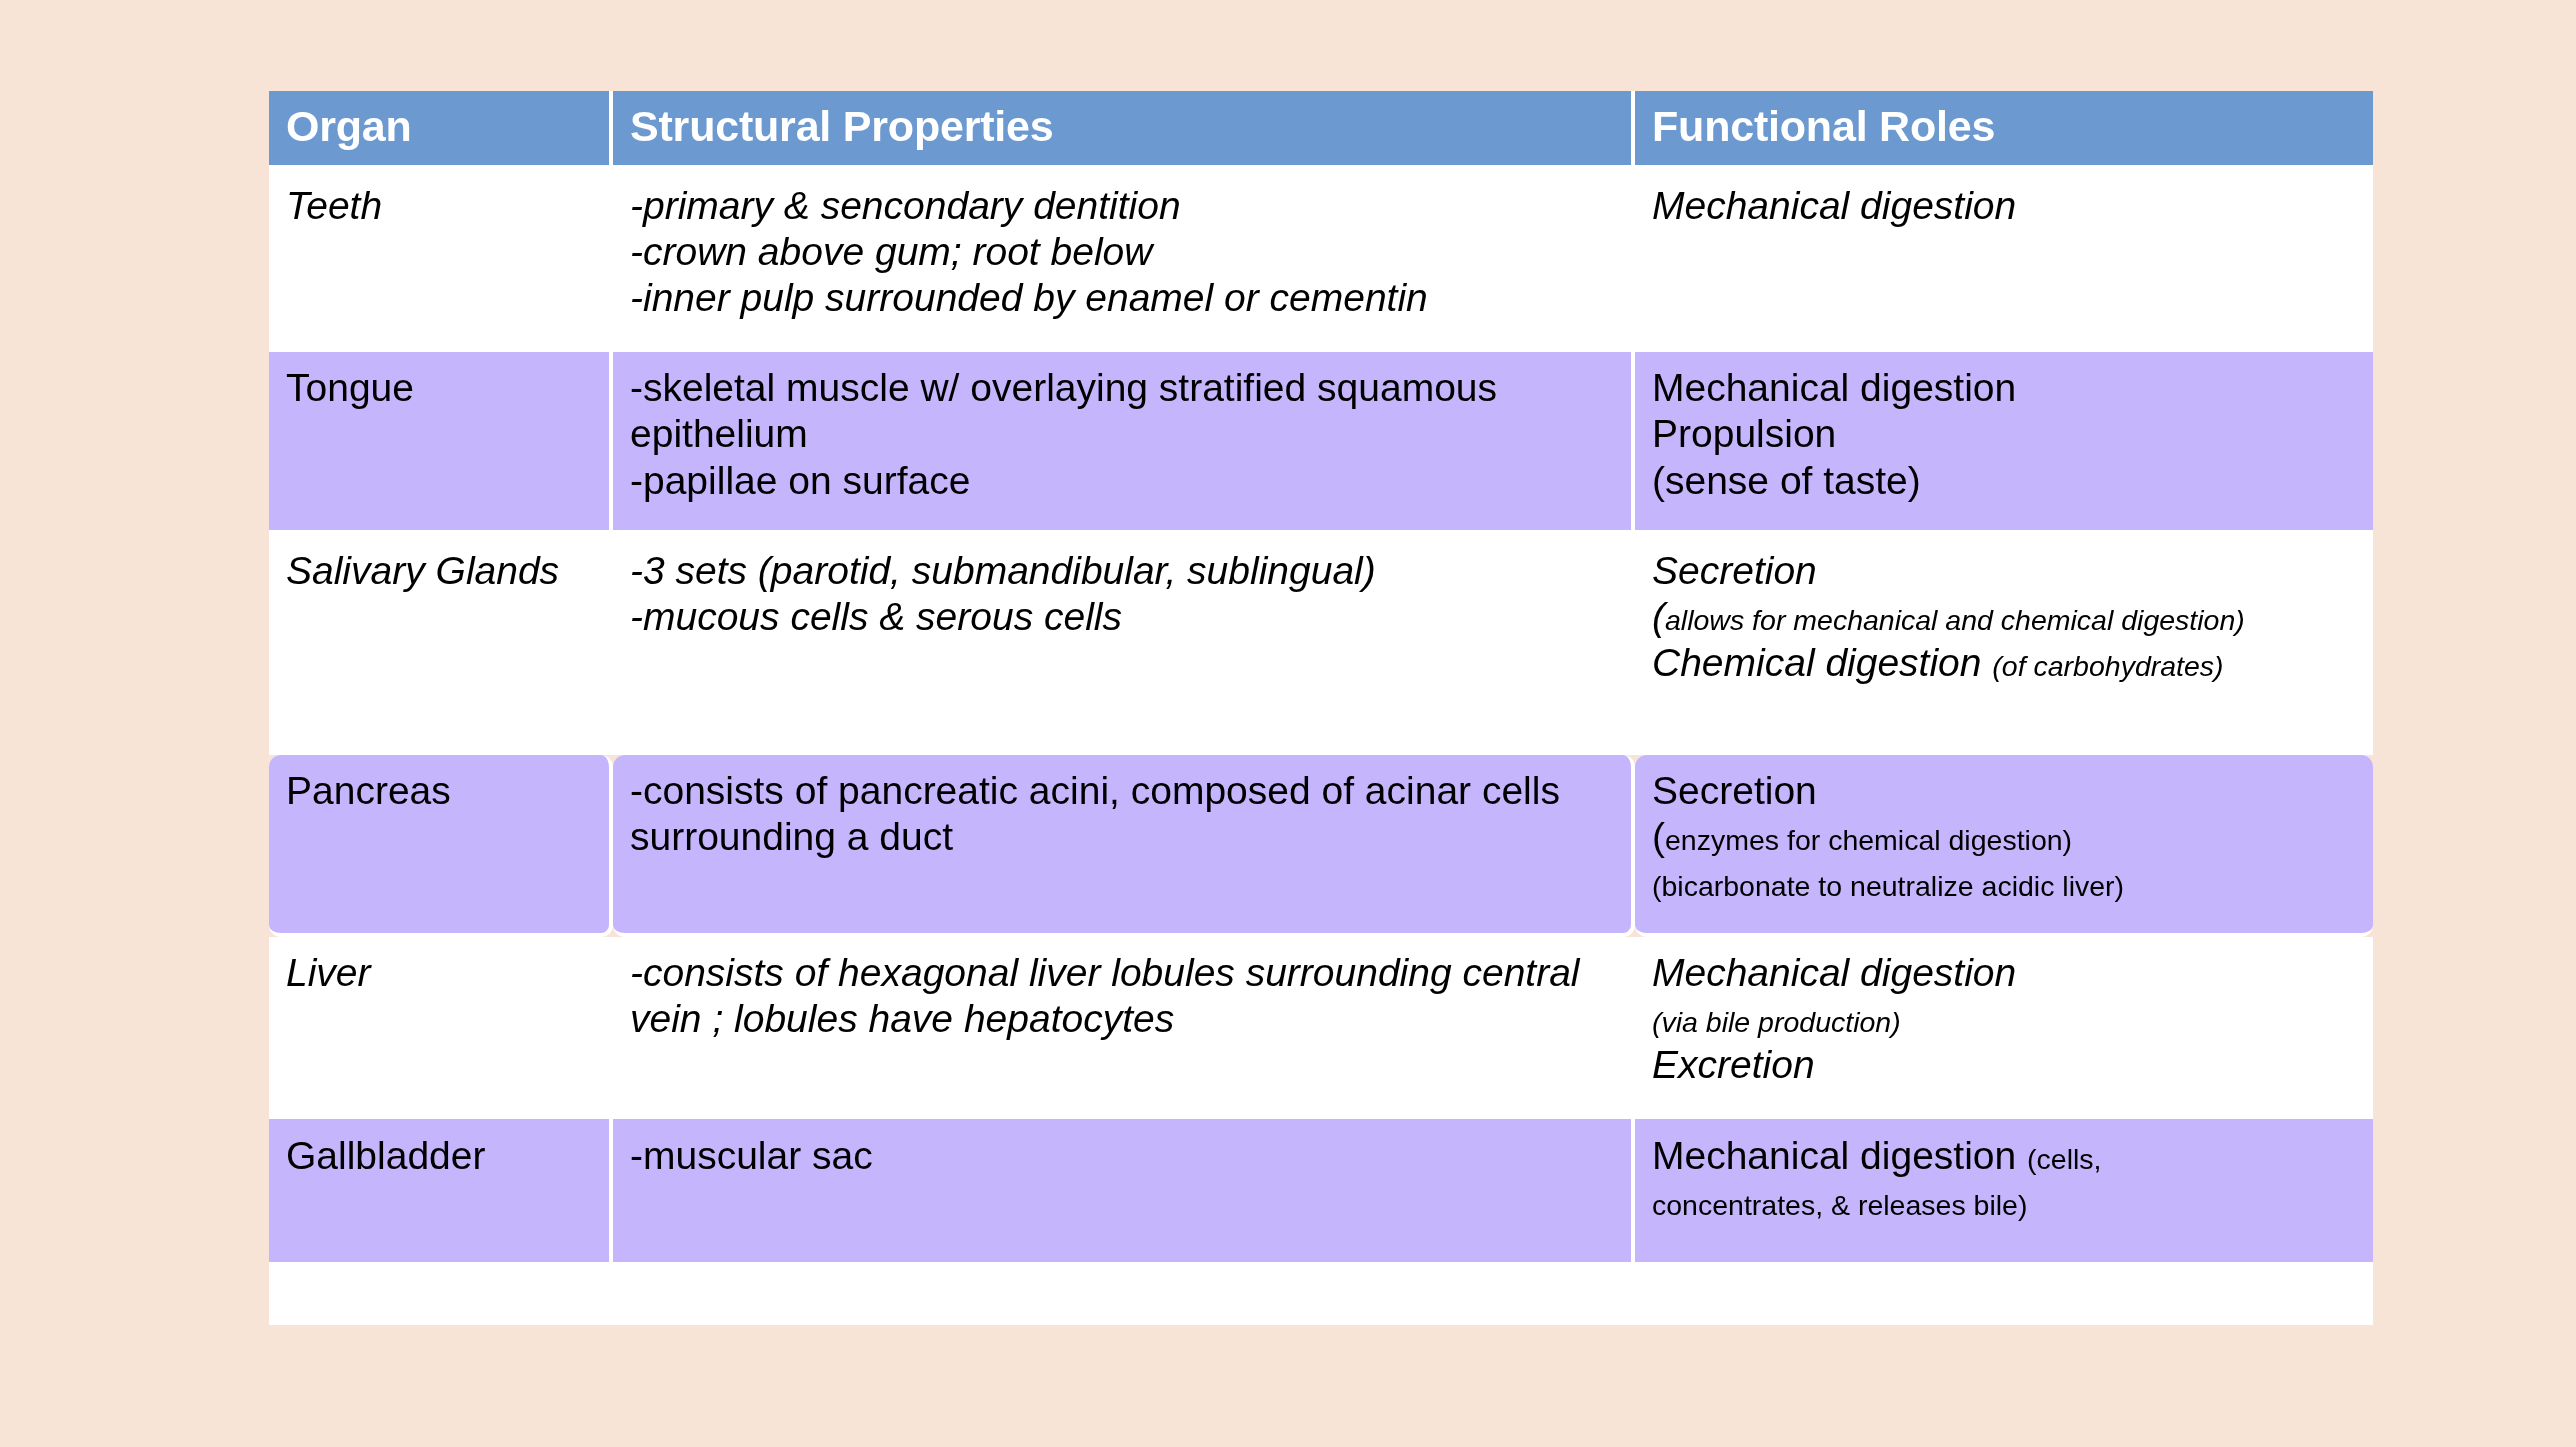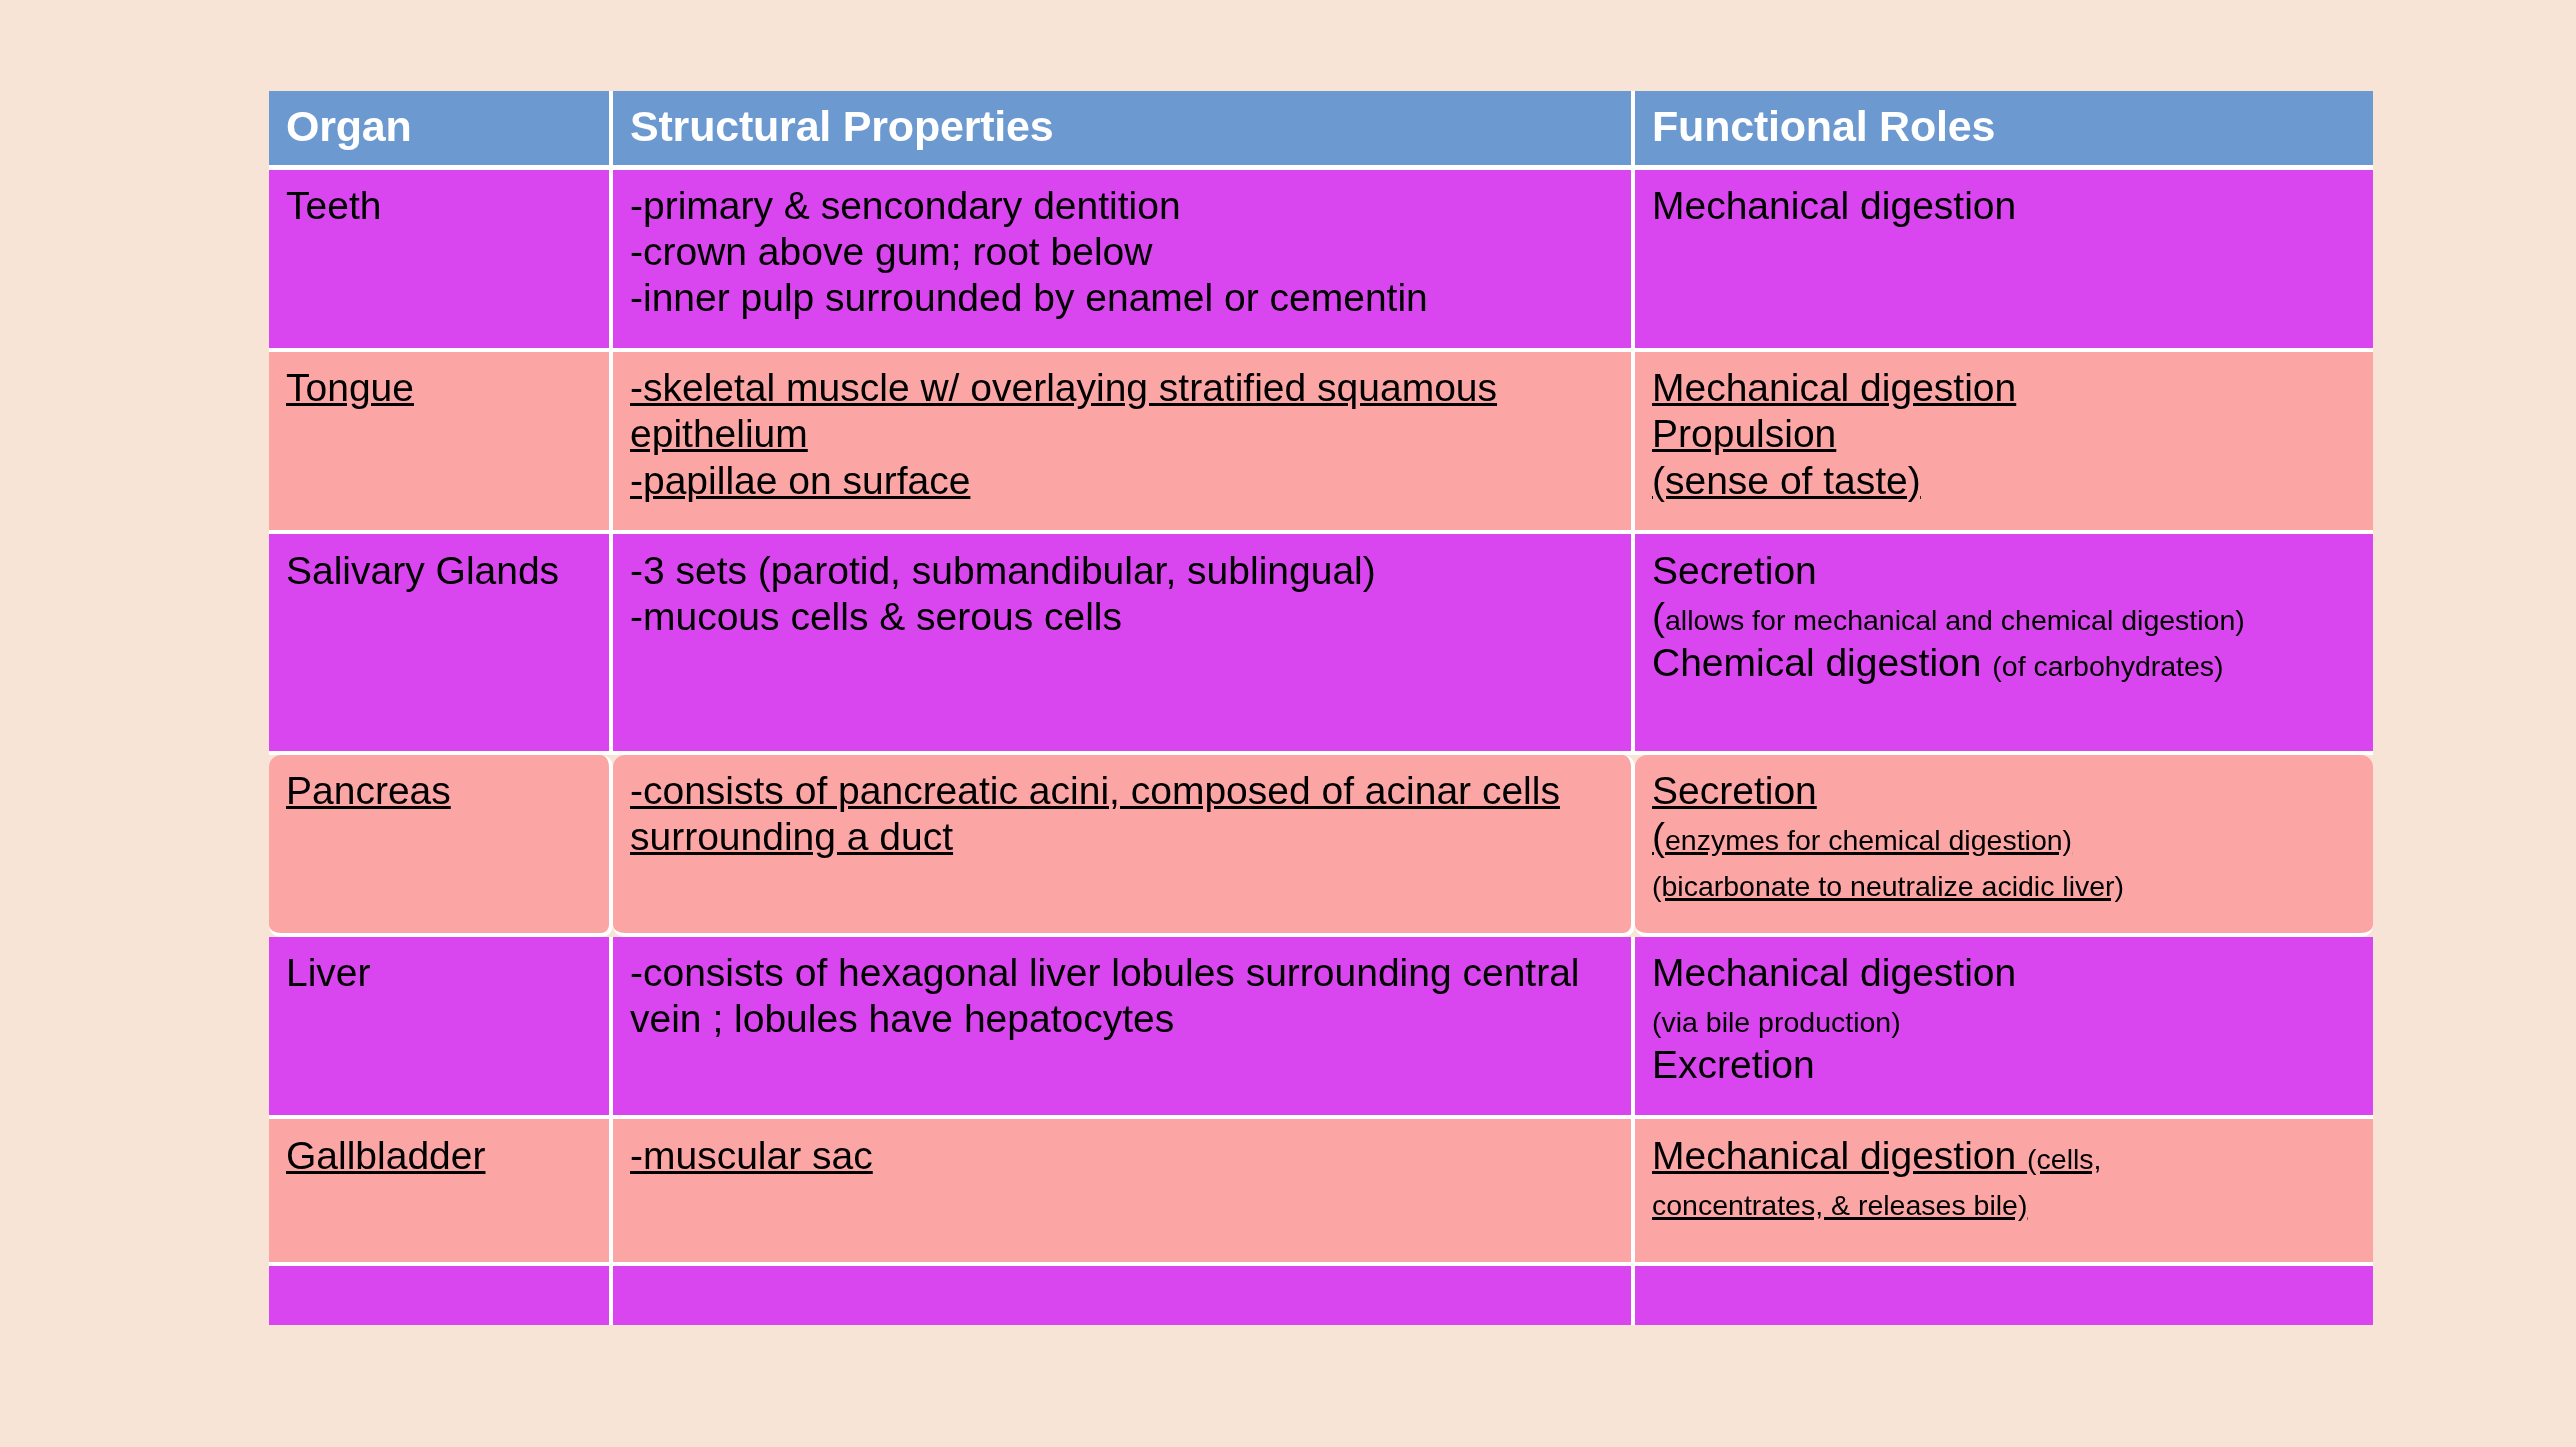--- a/index.html
+++ b/index.html
@@ -63,22 +63,22 @@
     vertical-align: top;
     padding: 13.3px 15px 17px 17px;
     border-right: 4.7px solid #ffffff;
     border-bottom: 4.7px solid #ffffff;
     color: #000000;
     line-height: 1.18;
   }
   tbody td:last-child { border-right: none; }
   tbody tr:last-child td { border-bottom: none; }
 
-  tbody tr.band-dark td  { background: #d946ef; }
-  tbody tr.band-light td { background: #fca5a5; text-decoration: underline; }
+  tbody tr.band-dark td  { background: #ffffff; font-style: italic; }
+  tbody tr.band-light td { background: #c4b5fd; }
 
   .cell-organ  { font-size: 39px; }
   .cell-struct { font-size: 39px; }
   .cell-func   { font-size: 39px; }
 
   .line { display: block; }
   .big  { font-size: 39px; }
   .small{ font-size: 28.5px; }
 
   

